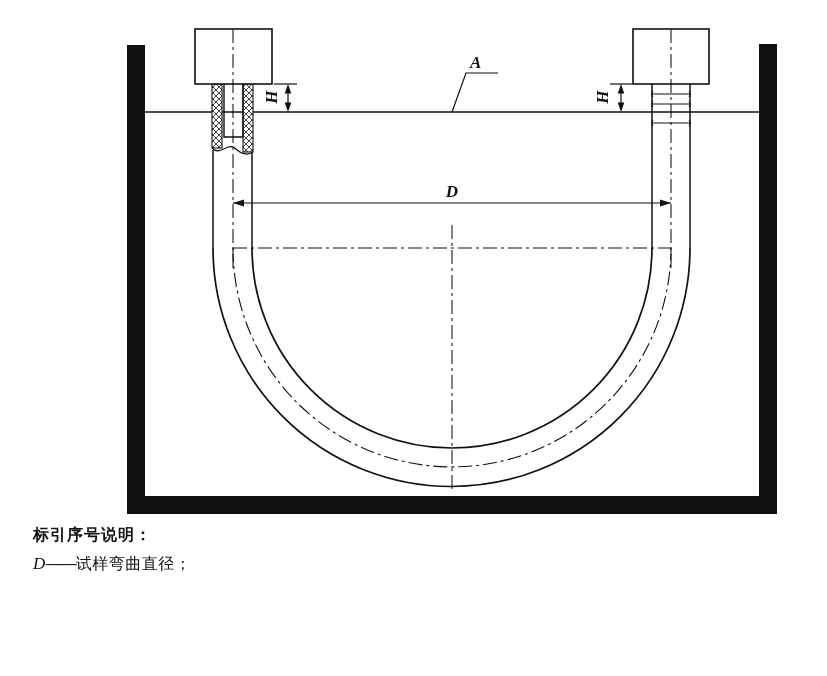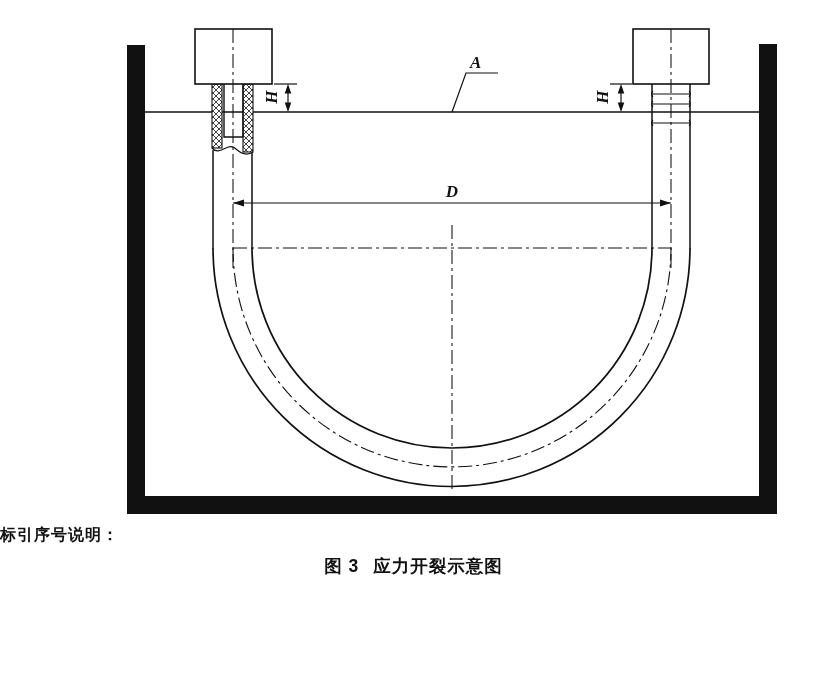--- a/index.html
+++ b/index.html
@@ -6,21 +6,21 @@
   body { background:#e8e8e8; }
   .page {
     width:827px; height:676px;
     background:#ffffff;
     position:relative;
     font-family:"Liberation Sans", sans-serif;
     color:#111;
     overflow:hidden;
   }
   .diagram-svg { display:block; }
-  .legend { padding-top:5px; }
+  .legend { padding-left:33px; padding-top:5px; }
   .legend-heading {
     font-size:16px; font-weight:bold; letter-spacing:1px;
     margin-bottom:8px;
   }
   .legend-item {
     font-size:16px; margin-bottom:10px; letter-spacing:0.5px;
   }
   .sym {
     font-family:"Liberation Serif", serif;
     font-style:italic; font-size:17px;
@@ -119,20 +119,20 @@
       <polygon points="621,84 617.7,93.5 624.3,93.5" fill="#111"></polygon>
       <polygon points="621,112 617.7,102.5 624.3,102.5" fill="#111"></polygon>
       <text x="602" y="97" text-anchor="middle" dominant-baseline="central" transform="rotate(-90 602 97)" font-weight="bold">H</text>
     </g>
   </svg>
 
   <div class="legend">
     <div class="legend-heading">标引序号说明：</div>
 
 
+    <div class="legend-item">
+      <span class="sym">D</span><span class="dash">——</span><span>试样弯曲直径；</span>
+    </div>
 
 
-    <div class="caption">
-      <span class="fig-no">图 3</span><span>应力开裂示意图</span>
-    </div>
   </div>
 
 </div>
 
 </body></html>

